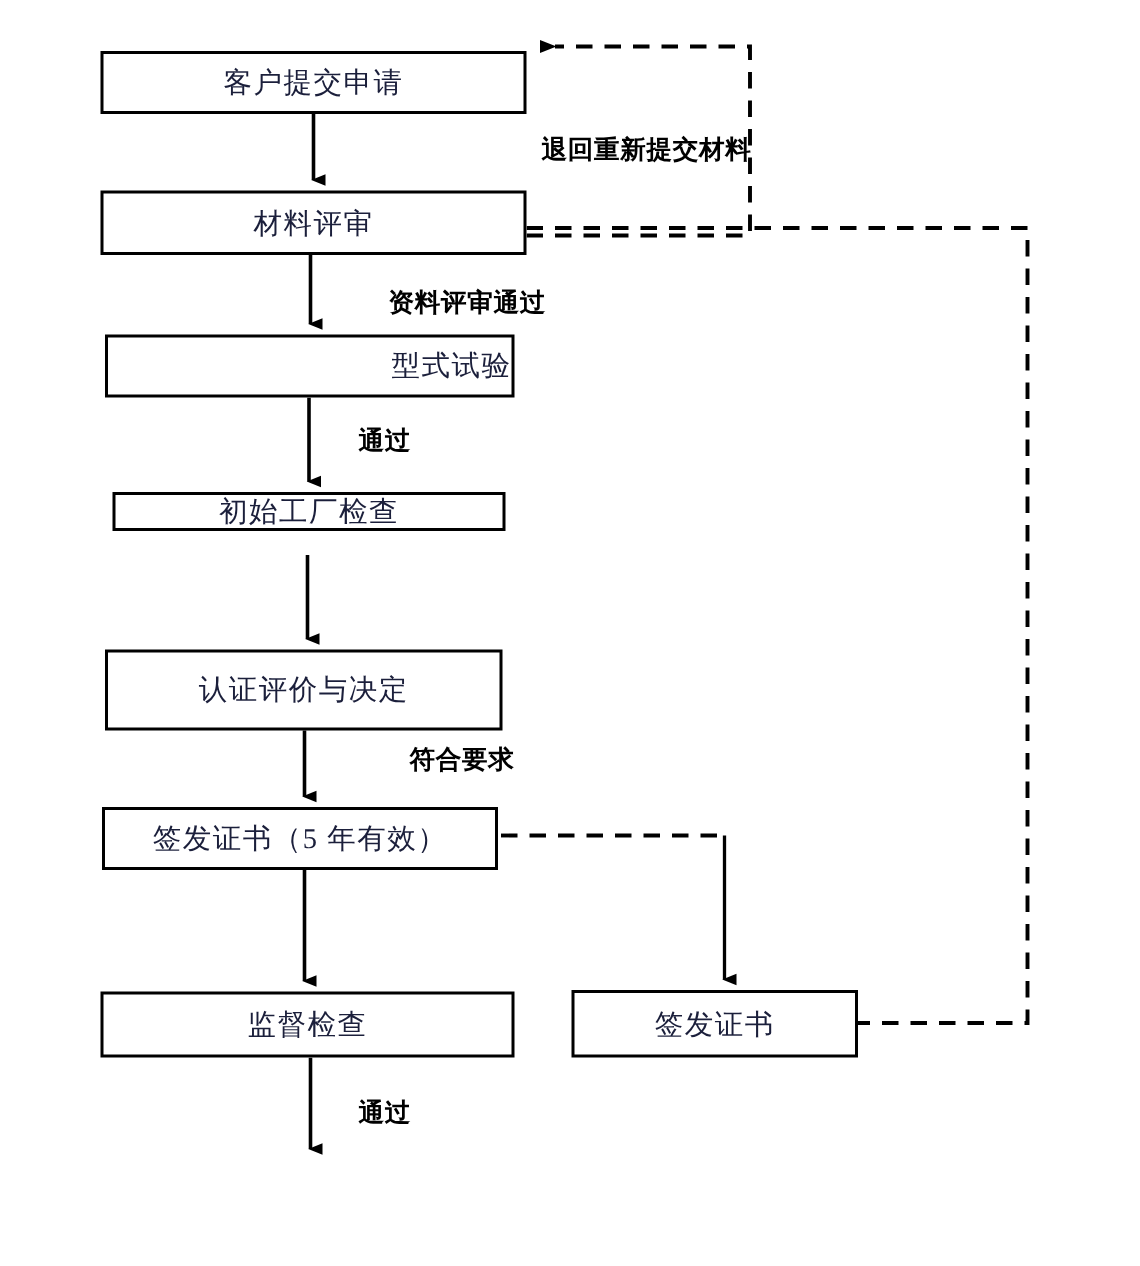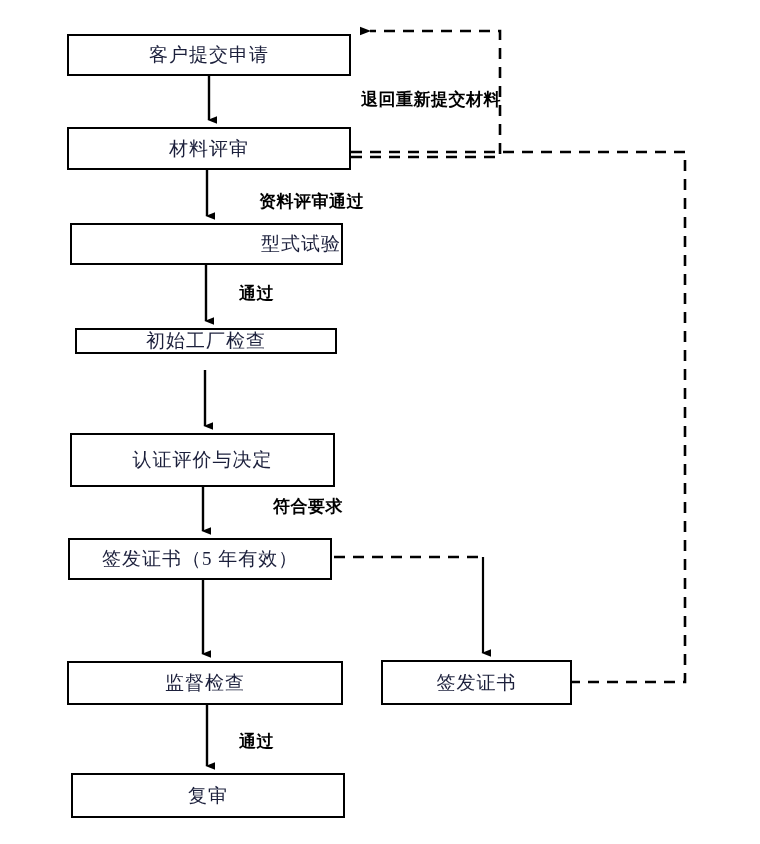--- a/index.html
+++ b/index.html
@@ -125,23 +125,20 @@
   </div>
 
   <div class="node" style="left:68px; top:538px; width:264px; height:42px;">
     <span>签发证书（5 年有效）</span>
   </div>
 
   <div class="node" style="left:67px; top:661px; width:276px; height:44px;">
     <span>监督检查</span>
   </div>
 
-  <div class="node" style="left:71px; top:773px; width:274px; height:45px;">
-    <span>复审</span>
-  </div>
 
   <div class="node" style="left:381px; top:660px; width:191px; height:45px;">
     <span>签发证书</span>
   </div>
 
   <div class="edge-label two-line" style="left:347px; top:88px; width:168px;">
     <div>退回重新提交材料</div>
   </div>
 
   <div class="edge-label" style="left:239px; top:190px; width:130px;margin-left:20px;">

